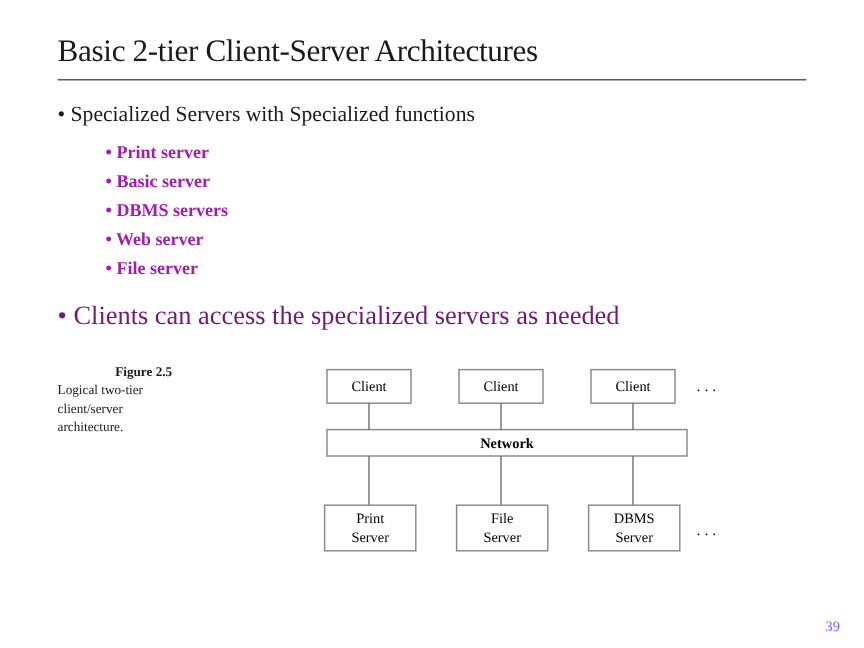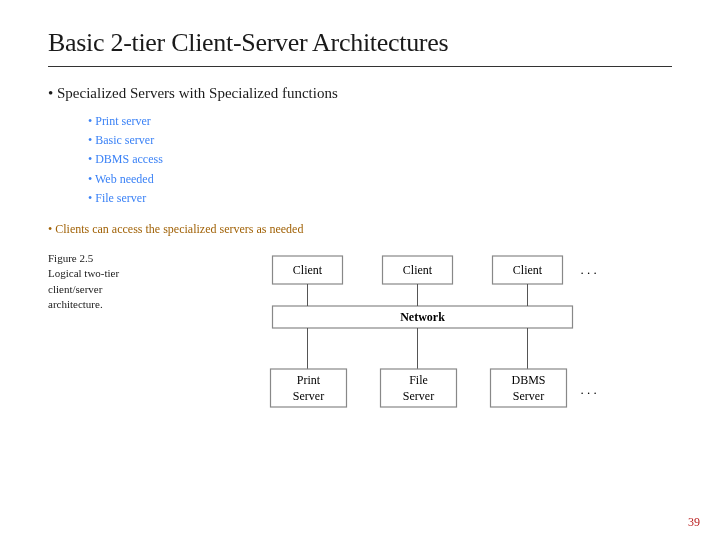--- a/index.html
+++ b/index.html
@@ -23,98 +23,100 @@
       color: #1a1a1a;
       margin-bottom: 8px;
       letter-spacing: -0.3px;
     }
     .divider {
       border: none;
       border-top: 1px solid #333;
       margin-bottom: 18px;
     }
     .bullet-main {
-      font-size: 15px;
+      font-size: 18px;
       color: #1a1a1a;
       margin-bottom: 10px;
     }
     .bullet-main::before {
       content: '• ';
     }
     .sub-bullets {
       list-style: none;
       margin-left: 40px;
       margin-bottom: 14px;
     }
     .sub-bullets li {
-      font-size: 12px;
-      color: #3b82f6;
+      font-size: 15px;
+      color: #a21caf;
       line-height: 1.6;
+      font-weight: bold;
     }
     .sub-bullets li::before {
       content: '• ';
     }
     .bullet-main2 {
-      font-size: 12px;
-      color: #a16207;
-      margin-bottom: 14px;
+      font-size: 22px;
+      color: #701a75;
+      margin-bottom: 27px;
     }
     .bullet-main2::before {
       content: '• ';
     }
     .diagram-area {
       display: flex;
       flex-direction: row;
       align-items: flex-start;
       margin-top: 4px;
       gap: 10px;
     }
     .figure-label {
       font-size: 11px;
       color: #1a1a1a;
       min-width: 100px;
       max-width: 105px;
       line-height: 1.4;
     }
     .figure-label .fig-title {
-      font-weight: normal;
+      font-weight: bold;
+      margin-left: 48px;
     }
     .diagram {
       flex: 1;
       position: relative;
       height: 175px;
     }
     .page-num {
       position: absolute;
       bottom: 10px;
       right: 20px;
       font-size: 12px;
-      color: #b91c1c;
+      color: #8b5cf6;
     }
 
     
     .diagram svg {
       width: 100%;
       height: 175px;
     }
   </style>
 </head>
 <body>
 
 <div class="slide">
   <h1 class="title">Basic 2-tier Client-Server Architectures</h1>
   <hr class="divider">
 
   <p class="bullet-main">Specialized Servers with Specialized functions</p>
 
   <ul class="sub-bullets">
     <li>Print server</li>
     <li>Basic server</li>
-    <li>DBMS access</li>
-    <li>Web needed</li>
+    <li>DBMS servers</li>
+    <li>Web server</li>
     <li>File server</li>
   </ul>
 
   <p class="bullet-main2">Clients can access the specialized servers as needed</p>
 
   <div class="diagram-area">
     <div class="figure-label">
       <span class="fig-title">Figure 2.5</span><br>
       <span>Logical two-tier client/server architecture.</span>
     </div>

